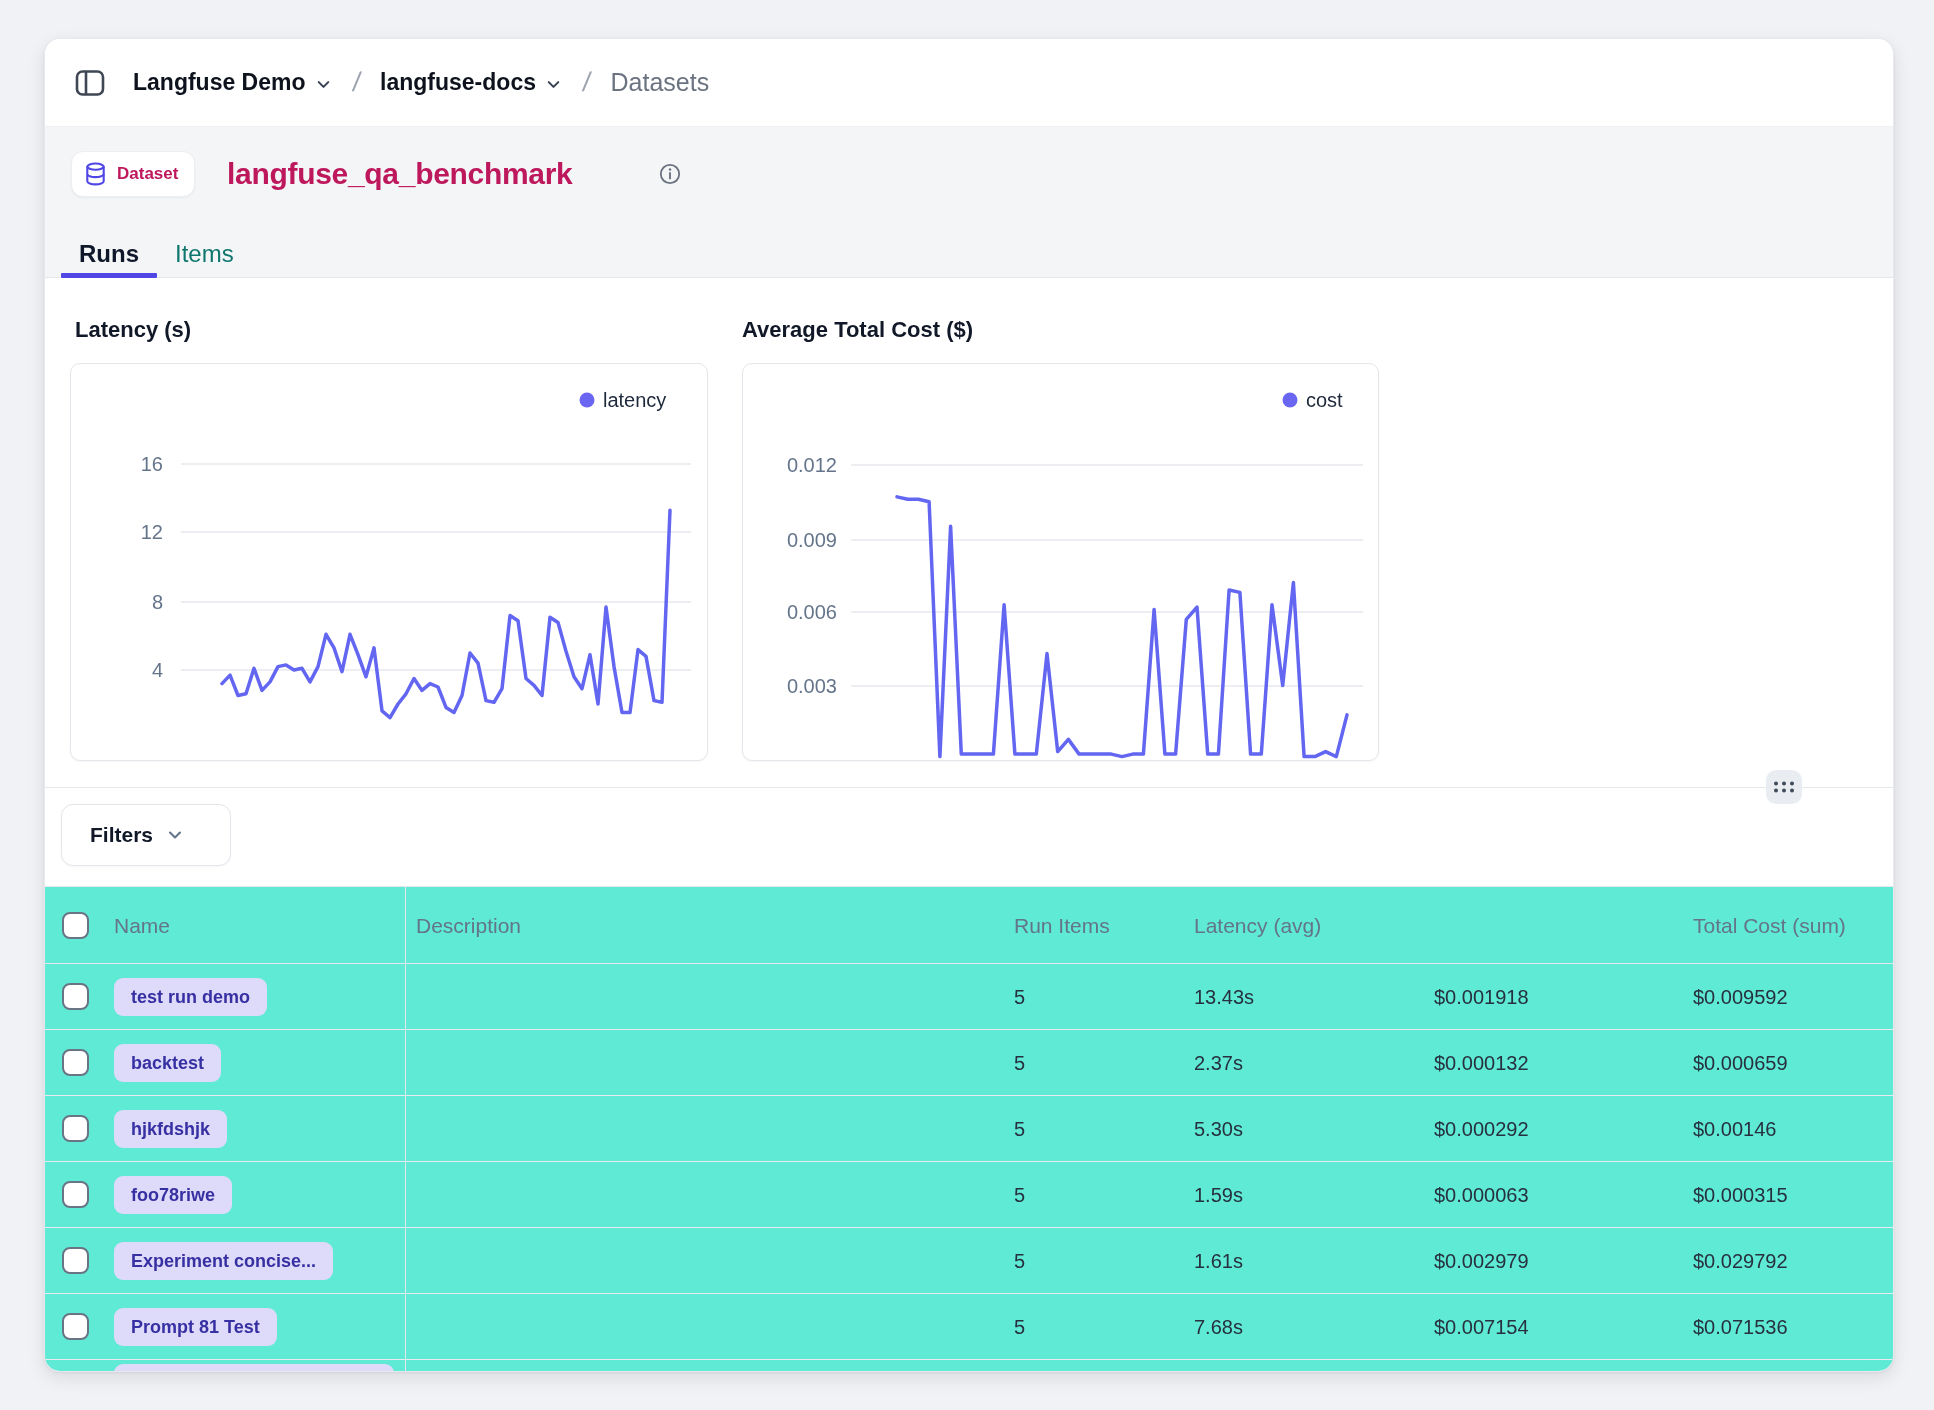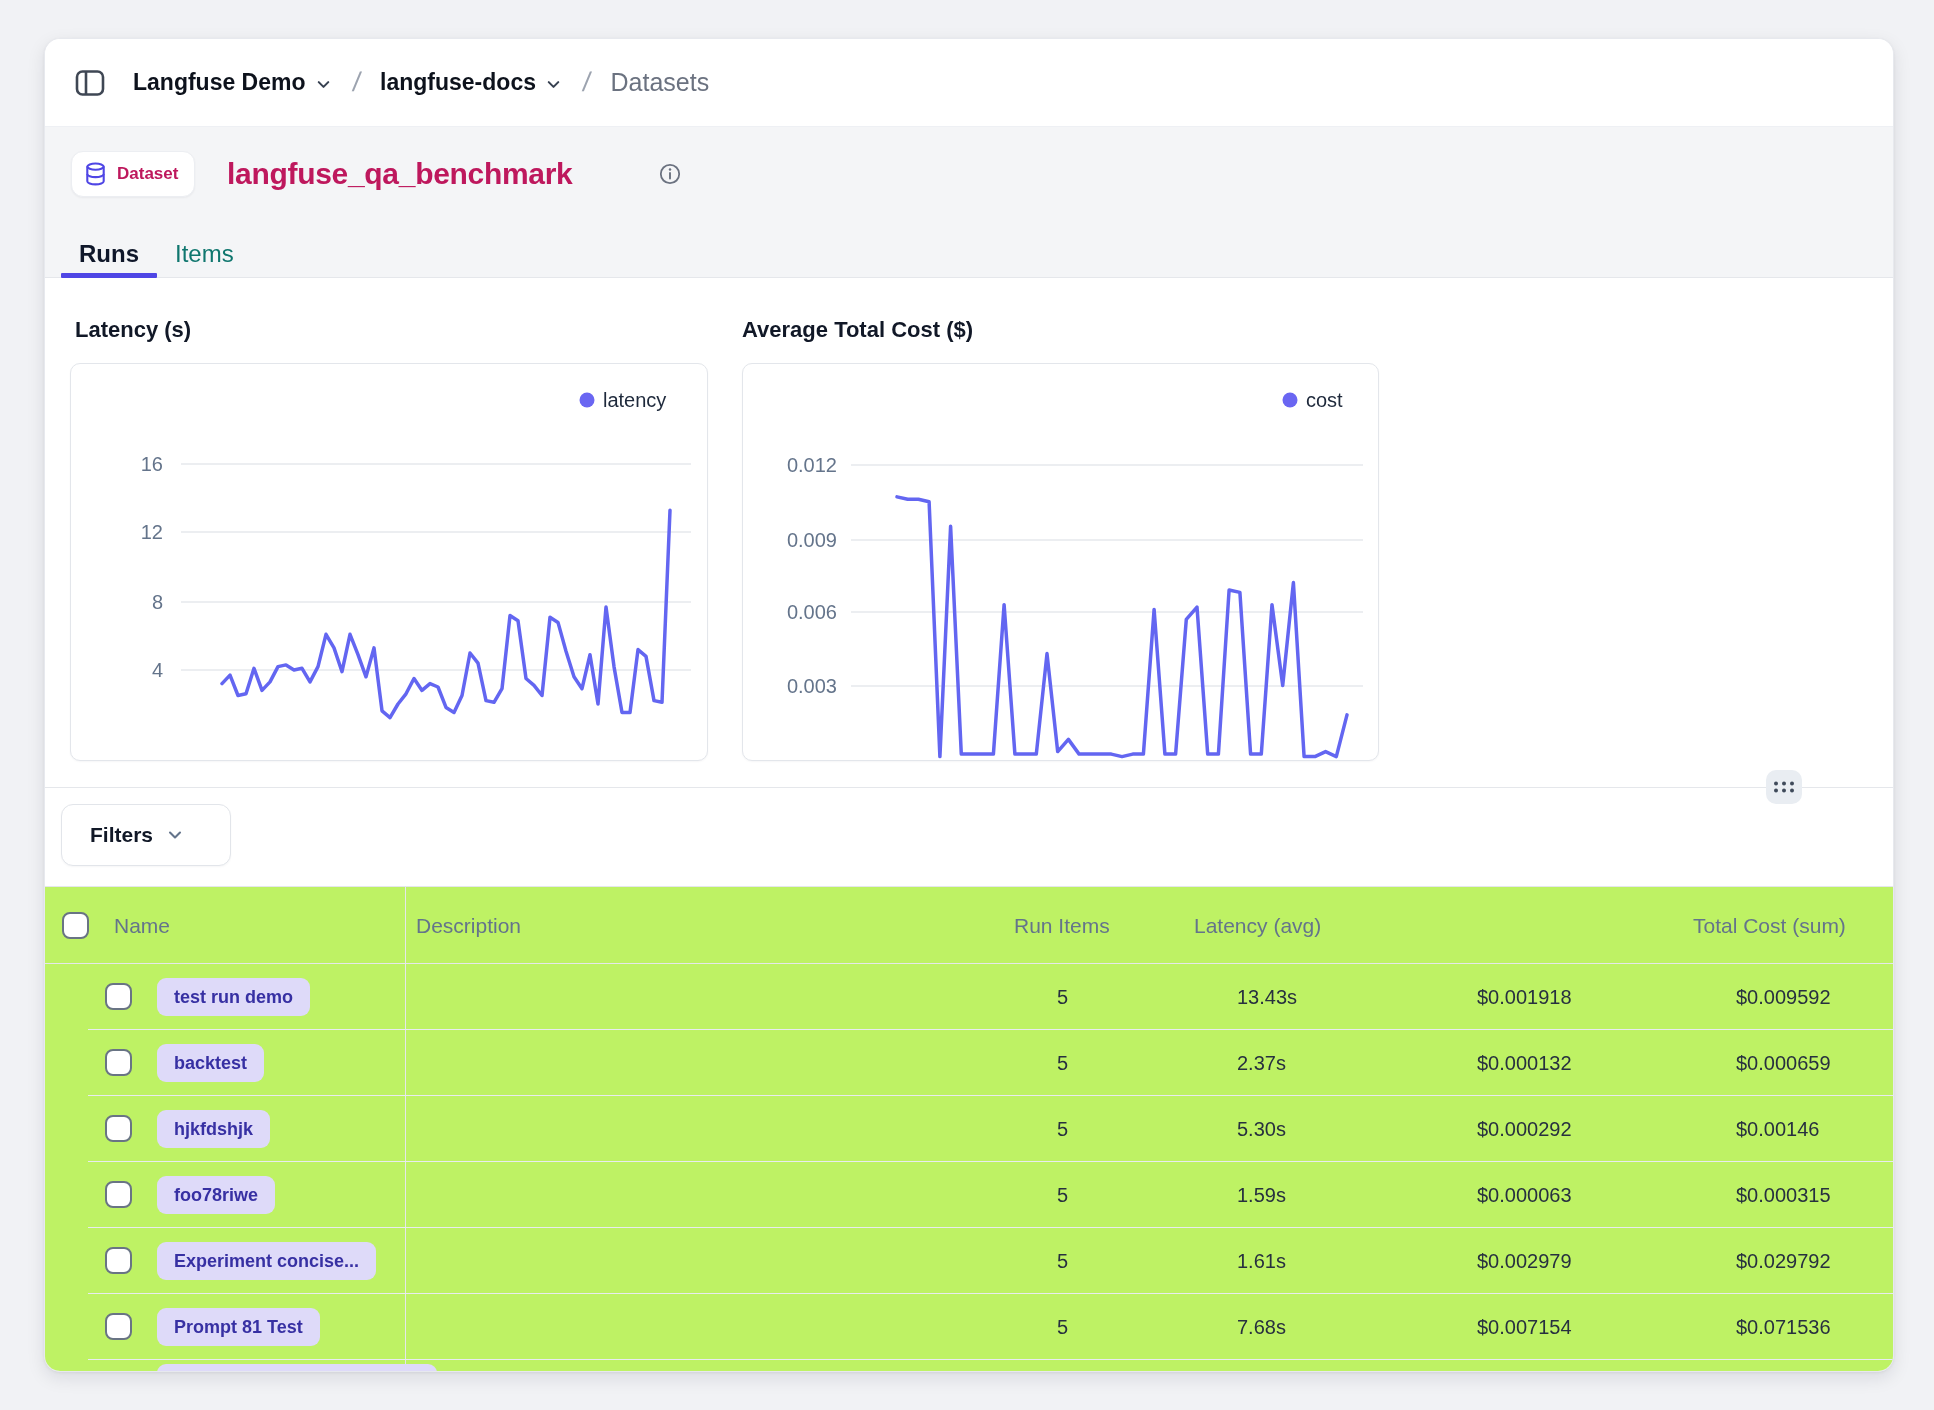--- a/index.html
+++ b/index.html
@@ -44,25 +44,25 @@
   
   .sec-divider{position:absolute;left:0;right:0;top:748px;height:1px;background:#e5e7eb;}
   .drag-handle{position:absolute;left:1721px;top:731px;width:36px;height:34px;background:#e9edf2;
     border-radius:10px;display:flex;align-items:center;justify-content:center;cursor:grab;}
   
   .filters-btn{position:absolute;left:16px;top:765px;width:170px;height:62px;background:#fff;
     border:1px solid #e2e5ea;border-radius:12px;display:flex;align-items:center;gap:12px;
     padding-left:28px;cursor:pointer;box-shadow:0 1px 2px rgba(16,24,40,.04);text-align:right;}
   .filters-btn span{font-size:21px;font-weight:600;color:#111827;}
   
-  .tablewrap{position:absolute;left:0;right:0;top:847px;bottom:0;background:#bef264;border-top:1px solid #e5e7eb;}
+  .tablewrap{position:absolute;left:0;right:0;top:847px;bottom:0;background:#5eead4;border-top:1px solid #e5e7eb;}
   .vdiv{position:absolute;left:360px;top:0;bottom:0;width:1px;background:#e5e7eb;}
   .thead{position:relative;height:77px;border-bottom:1px solid #e5e7eb;}
   .th{position:absolute;top:0;height:77px;display:flex;align-items:center;font-size:21px;color:#64748b;font-weight:500;}
-  .trow{position:relative;height:66px;border-bottom:1px solid #e8ebf0;margin-left:43px;}
+  .trow{position:relative;height:66px;border-bottom:1px solid #e8ebf0;}
   .cell{position:absolute;top:0;height:66px;display:flex;align-items:center;font-size:20px;color:#27303f;}
   .cb{position:absolute;left:17px;width:27px;height:27px;border:2px solid #697484;border-radius:8px;
     background:#fff;cursor:pointer;}
   .thead .cb{top:25px;} .trow .cb{top:19px;}
   .h-name{left:69px;} .h-desc{left:371px;text-align:center;} .h-run{left:969px;} .h-lat{left:1149px;} .h-cavg{left:1389px;} .h-csum{left:1648px;}
   .c-run{left:969px;} .c-lat{left:1149px;} .c-cavg{left:1389px;} .c-csum{left:1648px;}
   .badge{position:absolute;left:69px;top:14px;height:38px;background:#dedaf9;border-radius:9px;
     display:flex;align-items:center;padding:0 17px;cursor:pointer;}
   .badge span{font-size:18px;font-weight:700;color:#3730a3;white-space:nowrap;}
   .partial .badge{top:4px;width:280px;}

